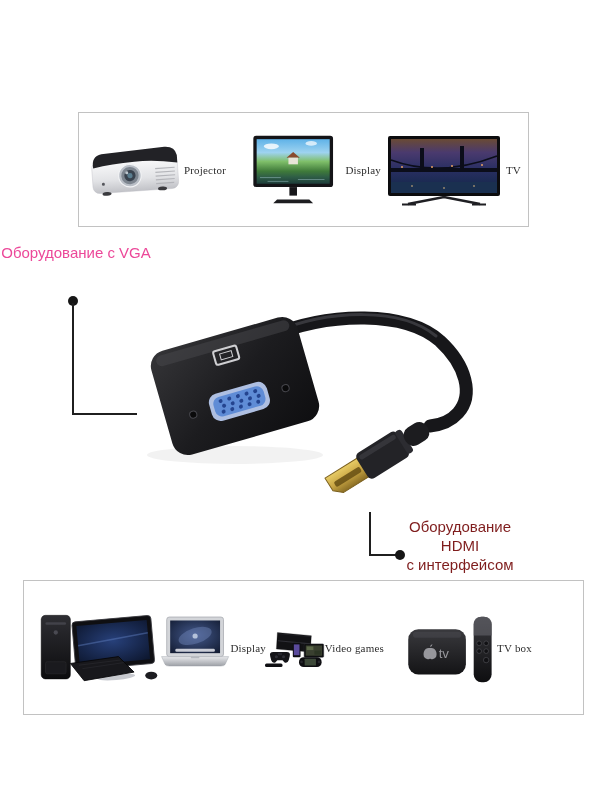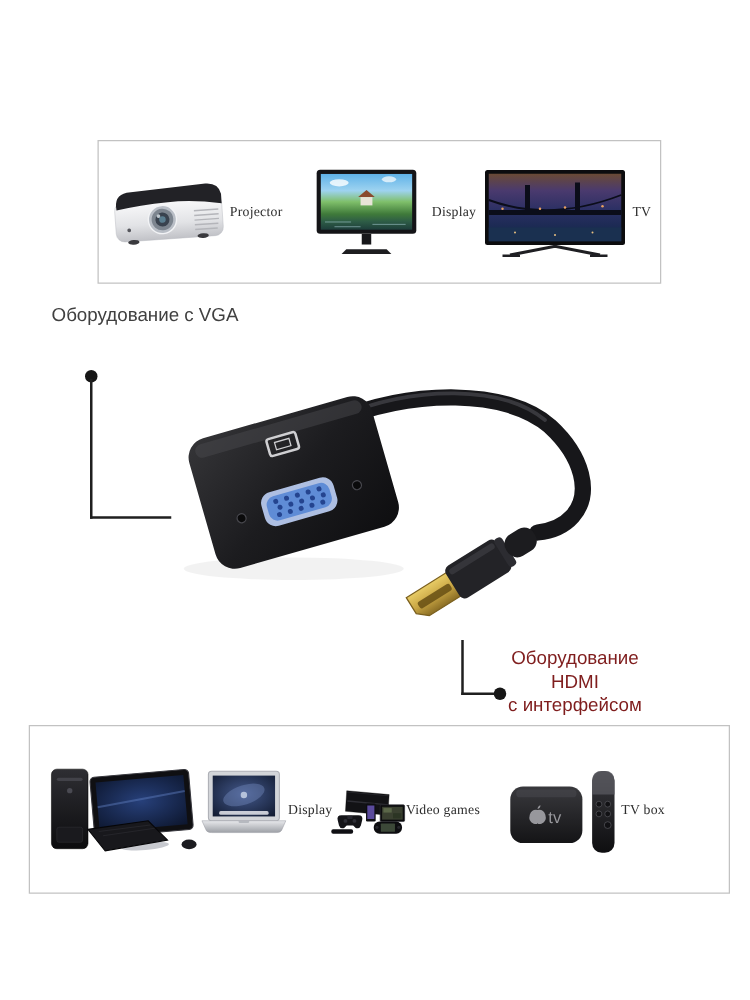--- a/index.html
+++ b/index.html
@@ -120,21 +120,21 @@
         <circle cx="30" cy="56" r="0.8" fill="#e8c080"></circle>
           <circle cx="62" cy="58" r="0.8" fill="#e8c080"></circle>
         <circle cx="92" cy="56" r="0.8" fill="#e8c080"></circle>
         <path d="M 26,74 L 62,67 L 98,74" stroke="#1f1f23" stroke-width="2.5" fill="none"></path>
         <path d="M 20,74.5 H 34 M 90,74.5 H 104" stroke="#1f1f23" stroke-width="2"></path>
       </svg>
       <span class="dev-label">TV</span>
     </div>
   </div>
 
-  <div class="callout-text" id="vga-callout-text" style="color: #404040; margin-left: 40px;">
+  <div class="callout-text" id="vga-callout-text" style="color: #ec4899;">
     <div>Оборудование с VGA</div>
   </div>
   <div class="cdot" id="vga-dot"></div>
   <div class="cline" id="vga-vline"></div>
   <div class="cline" id="vga-hline"></div>
 
   <svg id="adapter-img" width="340" height="225" viewBox="0 0 340 225">
     <defs>
       <linearGradient id="gBody" x1="0" y1="0" x2="1" y2="1">
         <stop offset="0" stop-color="#353538"></stop>

